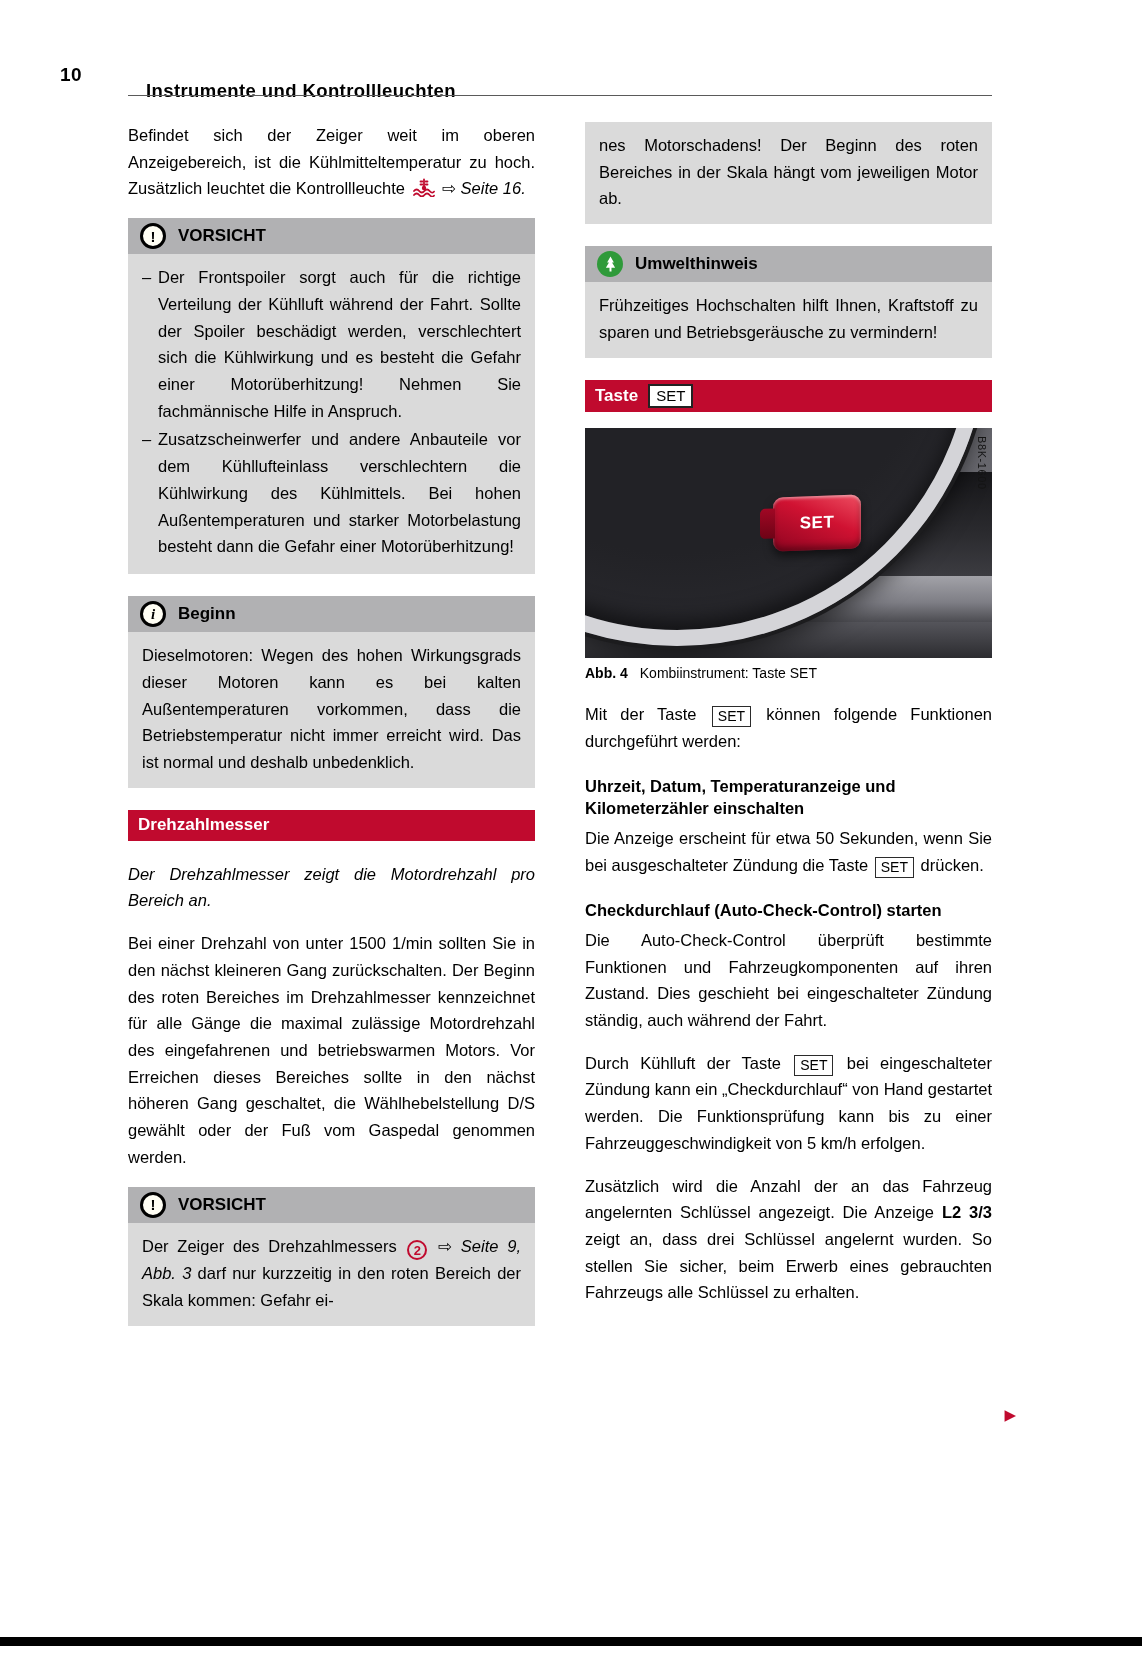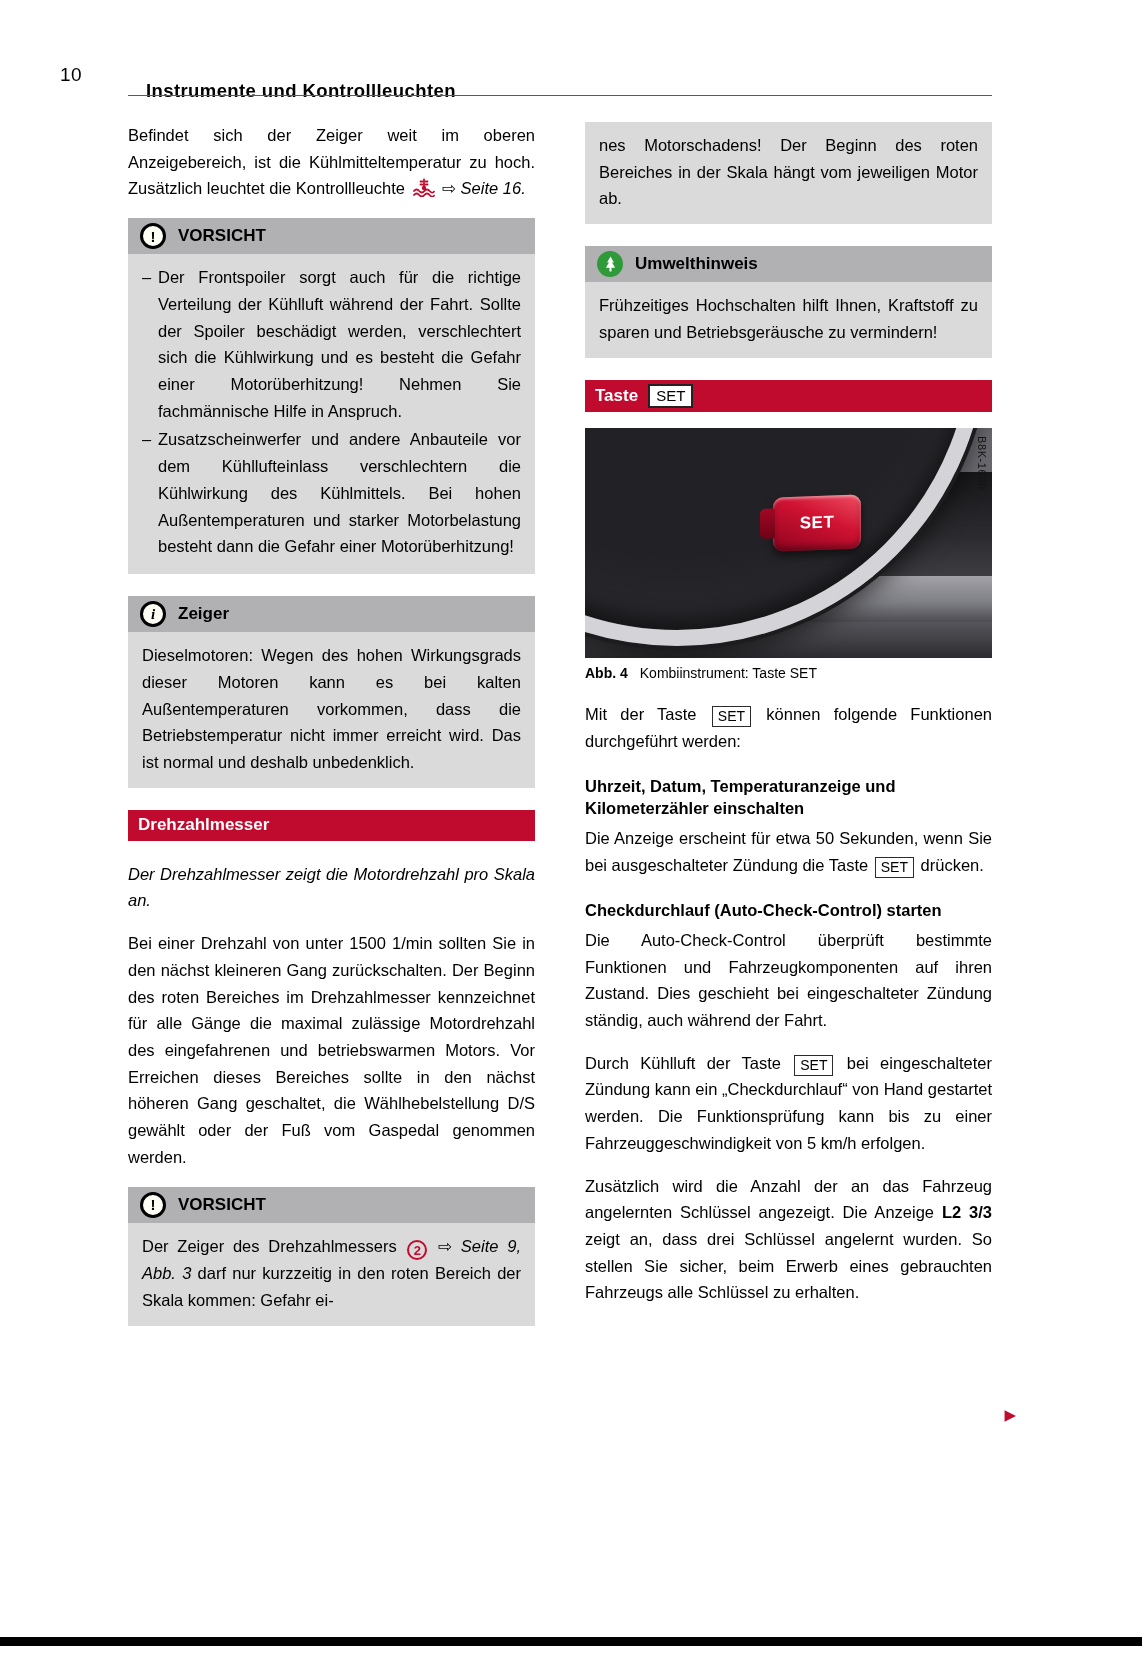--- a/index.html
+++ b/index.html
@@ -8,21 +8,21 @@
     background:#ffffff;
     font-family:"Liberation Sans","DejaVu Sans",sans-serif;
     color:#000;
     position:relative;
     overflow:hidden;
   }
   .page { position:absolute; inset:0; }
 
   
   .page-header { position:absolute; top:64px; left:60px; right:150px; }
-  .page-num { font-weight:normal; font-size:19px; letter-spacing:.5px;text-align:right; }
+  .page-num { font-weight:bold; font-size:19px; letter-spacing:.5px;text-align:right; }
   .page-title { font-weight:bold; font-size:18.5px; letter-spacing:.4px; position:absolute; left:68px; top:16px;margin-left:18px; }
   .header-rule { position:absolute; top:95px; left:128px; width:864px; height:1px; background:#5a5a5a; }
 
   
   .columns { position:absolute; top:122px; left:128px; width:864px; display:flex; gap:50px; }
   .col { width:407px; flex:0 0 407px; }
 
   .body-text {
     font-size:16.5px; line-height:1.62; text-align:justify;
     hyphens:auto; -webkit-hyphens:auto; margin-bottom:16px;
@@ -180,30 +180,30 @@
           <div class="dash-item">Der Frontspoiler sorgt auch für die richtige Verteilung der Kühlluft während der Fahrt. Sollte der Spoiler beschädigt werden, verschlechtert sich die Kühlwirkung und es besteht die Gefahr einer Motorüberhitzung! Nehmen Sie fachmännische Hilfe in Anspruch.</div>
           <div class="dash-item">Zusatzscheinwerfer und andere Anbauteile vor dem Kühllufteinlass verschlechtern die Kühlwirkung des Kühlmittels. Bei hohen Außentemperaturen und starker Motorbelastung besteht dann die Gefahr einer Motorüberhitzung!</div>
         </div>
       </div>
 
       <div class="box">
         <div class="box-header">
           <span class="circle-icon info">
               <span>i</span>
             </span>
-          <span class="box-title">Zeiger</span>
+          <span class="box-title">Beginn</span>
         </div>
         <div class="box-body">Dieselmotoren: Wegen des hohen Wirkungsgrads dieser Motoren kann es bei kalten Außentemperaturen vorkommen, dass die Betriebstemperatur nicht immer erreicht wird. Das ist normal und deshalb unbedenklich.</div>
       </div>
 
       <div class="red-bar">
           <span>Drehzahlmesser</span>
         </div>
 
-      <p class="body-text lead">Der Drehzahlmesser zeigt die Motordrehzahl pro Skala an.</p>
+      <p class="body-text lead">Der Drehzahlmesser zeigt die Motordrehzahl pro Bereich an.</p>
 
       <p class="body-text">Bei einer Drehzahl von unter 1500 1/min sollten Sie in den nächst kleineren Gang zurückschalten. Der Beginn des roten Bereiches im Drehzahlmesser kennzeichnet für alle Gänge die maximal zulässige Motordrehzahl des eingefahrenen und betriebswarmen Motors. Vor Erreichen dieses Bereiches sollte in den nächst höheren Gang geschaltet, die Wählhebelstellung D/S gewählt oder der Fuß vom Gaspedal genommen werden.</p>
 
       <div class="box">
         <div class="box-header">
           <span class="circle-icon">
               <span>!</span>
             </span>
           <span class="box-title">VORSICHT</span>
         </div>

